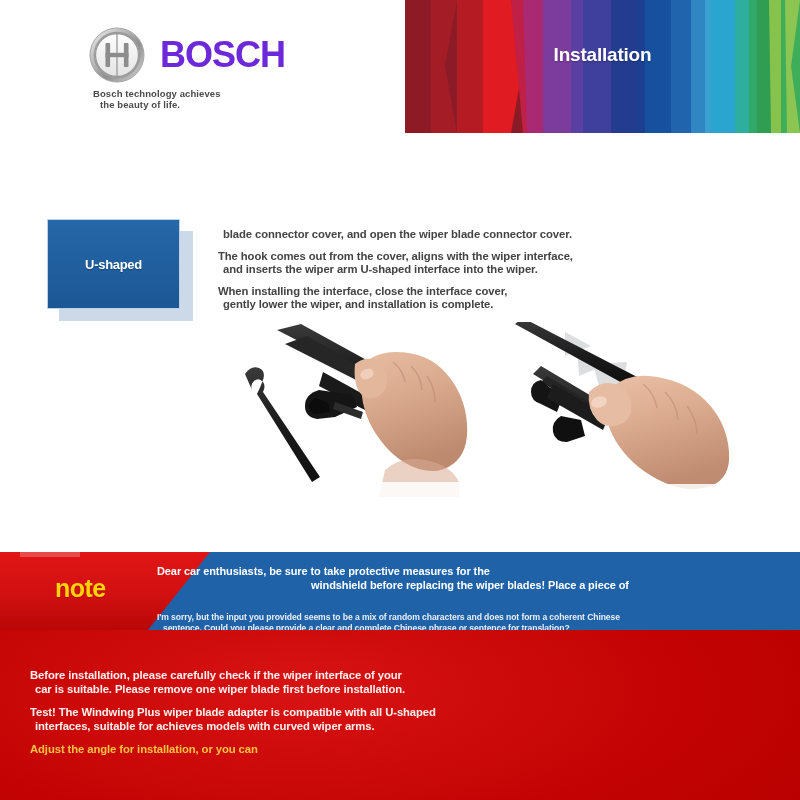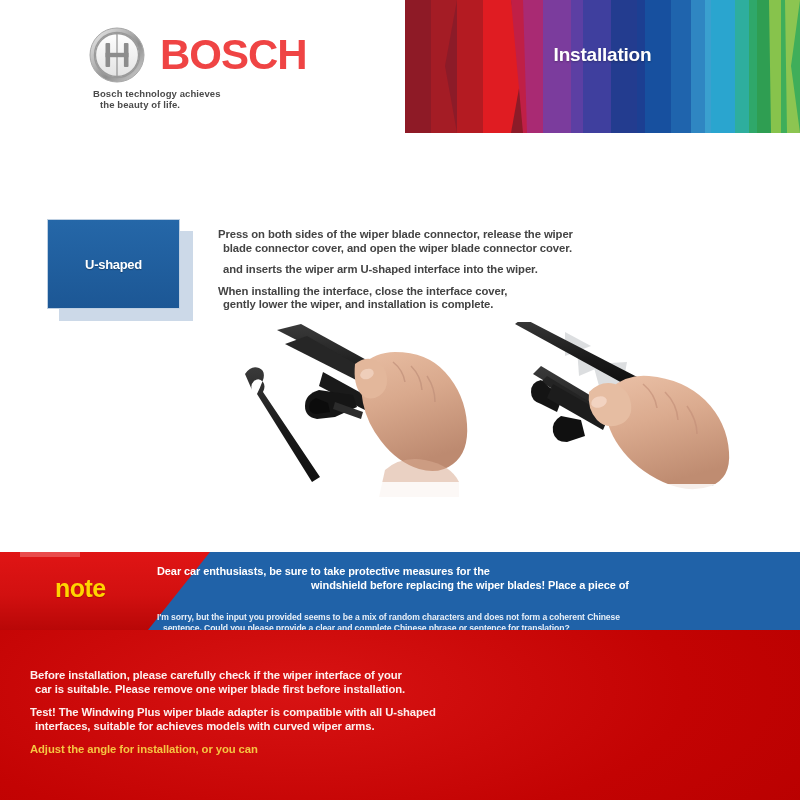--- a/index.html
+++ b/index.html
@@ -12,22 +12,22 @@
   }
   .page{position:relative;width:800px;height:800px;overflow:hidden;background:#fff;}
 
   
   .header{position:absolute;left:0;top:0;width:800px;height:135px;}
 
   .brand{position:absolute;left:88px;top:26px;width:300px;height:85px;}
   .bosch-logo{position:absolute;left:0;top:0;width:58px;height:58px;}
   .bosch-word{
     position:absolute;left:72px;top:8px;
-    font-size:42px;font-weight:bold;letter-spacing:-1px;
-    color:#ef4444;line-height:42px;
+    font-size:36px;font-weight:bold;letter-spacing:-1px;
+    color:#6d28d9;line-height:42px;
     font-family:"Liberation Sans", sans-serif;
   }
   .brand-tagline{
     position:absolute;left:5px;top:62px;
     font-size:9.5px;font-weight:bold;color:#4a4a4a;
     line-height:11px;letter-spacing:0.1px;
   }
   .brand-tagline span{display:block;}
   .brand-tagline span:last-child{padding-left:7px;}
 
@@ -205,24 +205,24 @@
 
   <div class="ushape-wrap">
     <div class="ushape-shadow"></div>
     <div class="ushape-box">
       <span class="ushape-label">U-shaped</span>
     </div>
   </div>
 
   <div class="instructions">
     <p>
-      <span>Press on both sides of the wiper blade connector, release the wiper</span>
       <span class="l2">blade connector cover, and open the wiper blade connector cover.</span>
     </p>
     <p>
+      <span>The hook comes out from the cover, aligns with the wiper interface,</span>
       <span class="l2">and inserts the wiper arm U-shaped interface into the wiper.</span>
     </p>
     <p>
       <span>When installing the interface, close the interface cover,</span>
       <span class="l2">gently lower the wiper, and installation is complete.</span>
     </p>
   </div>
 
   <div class="photos">
 

